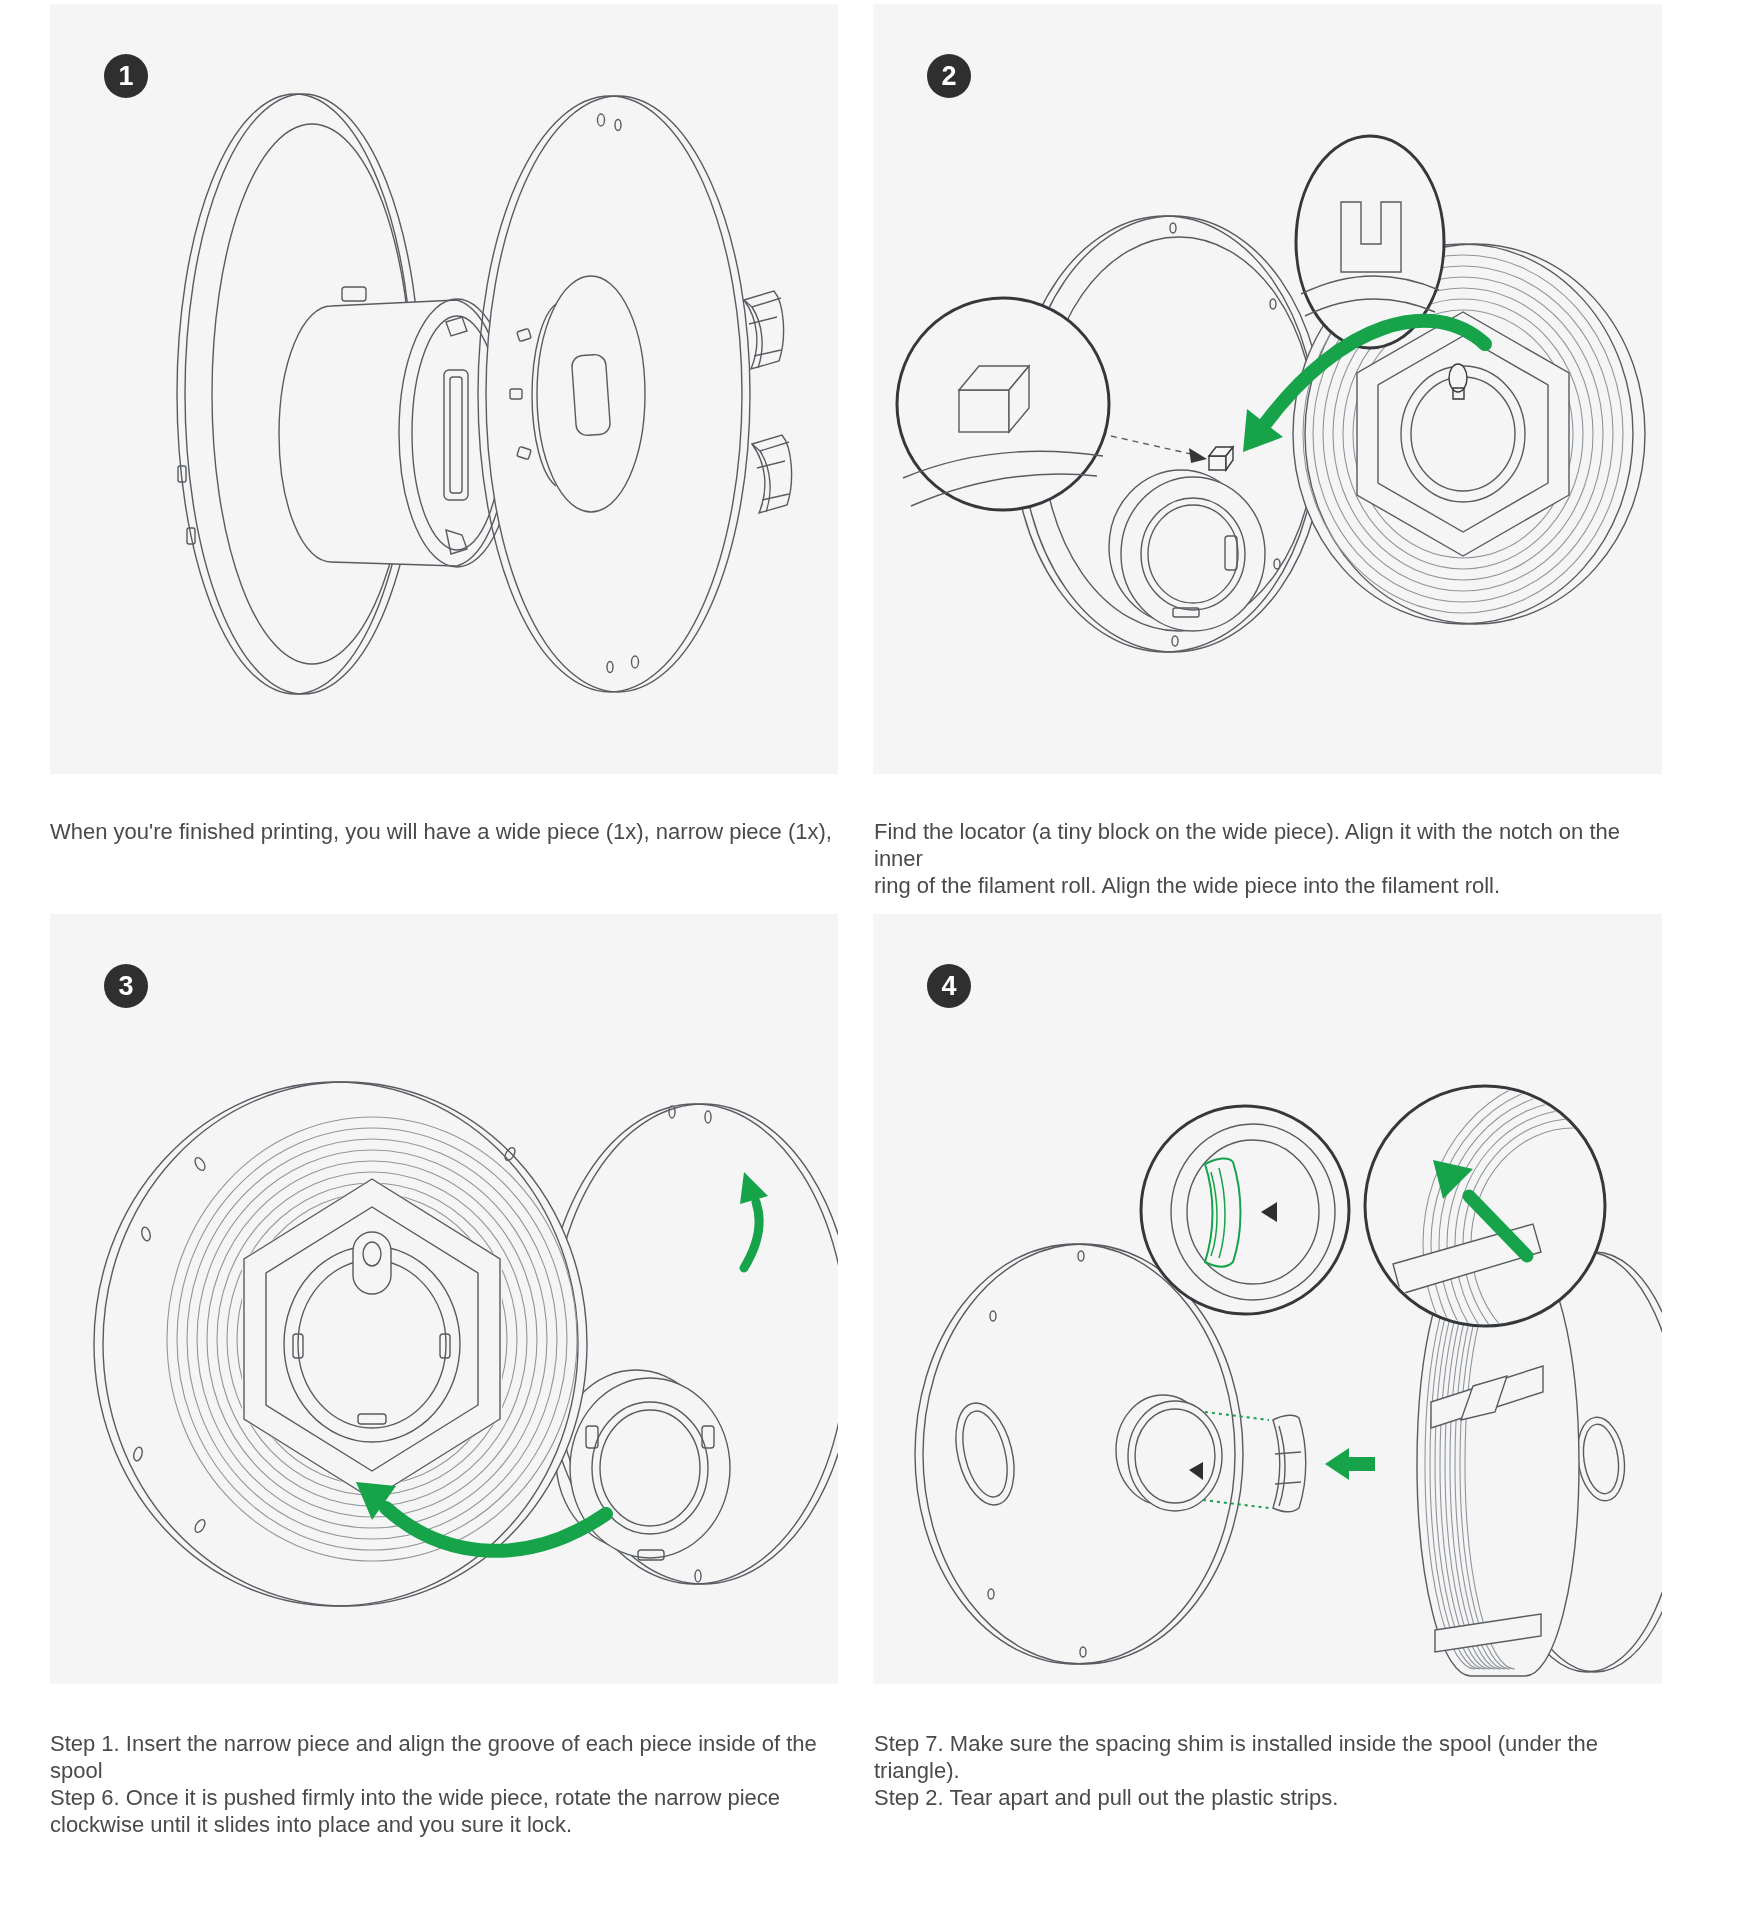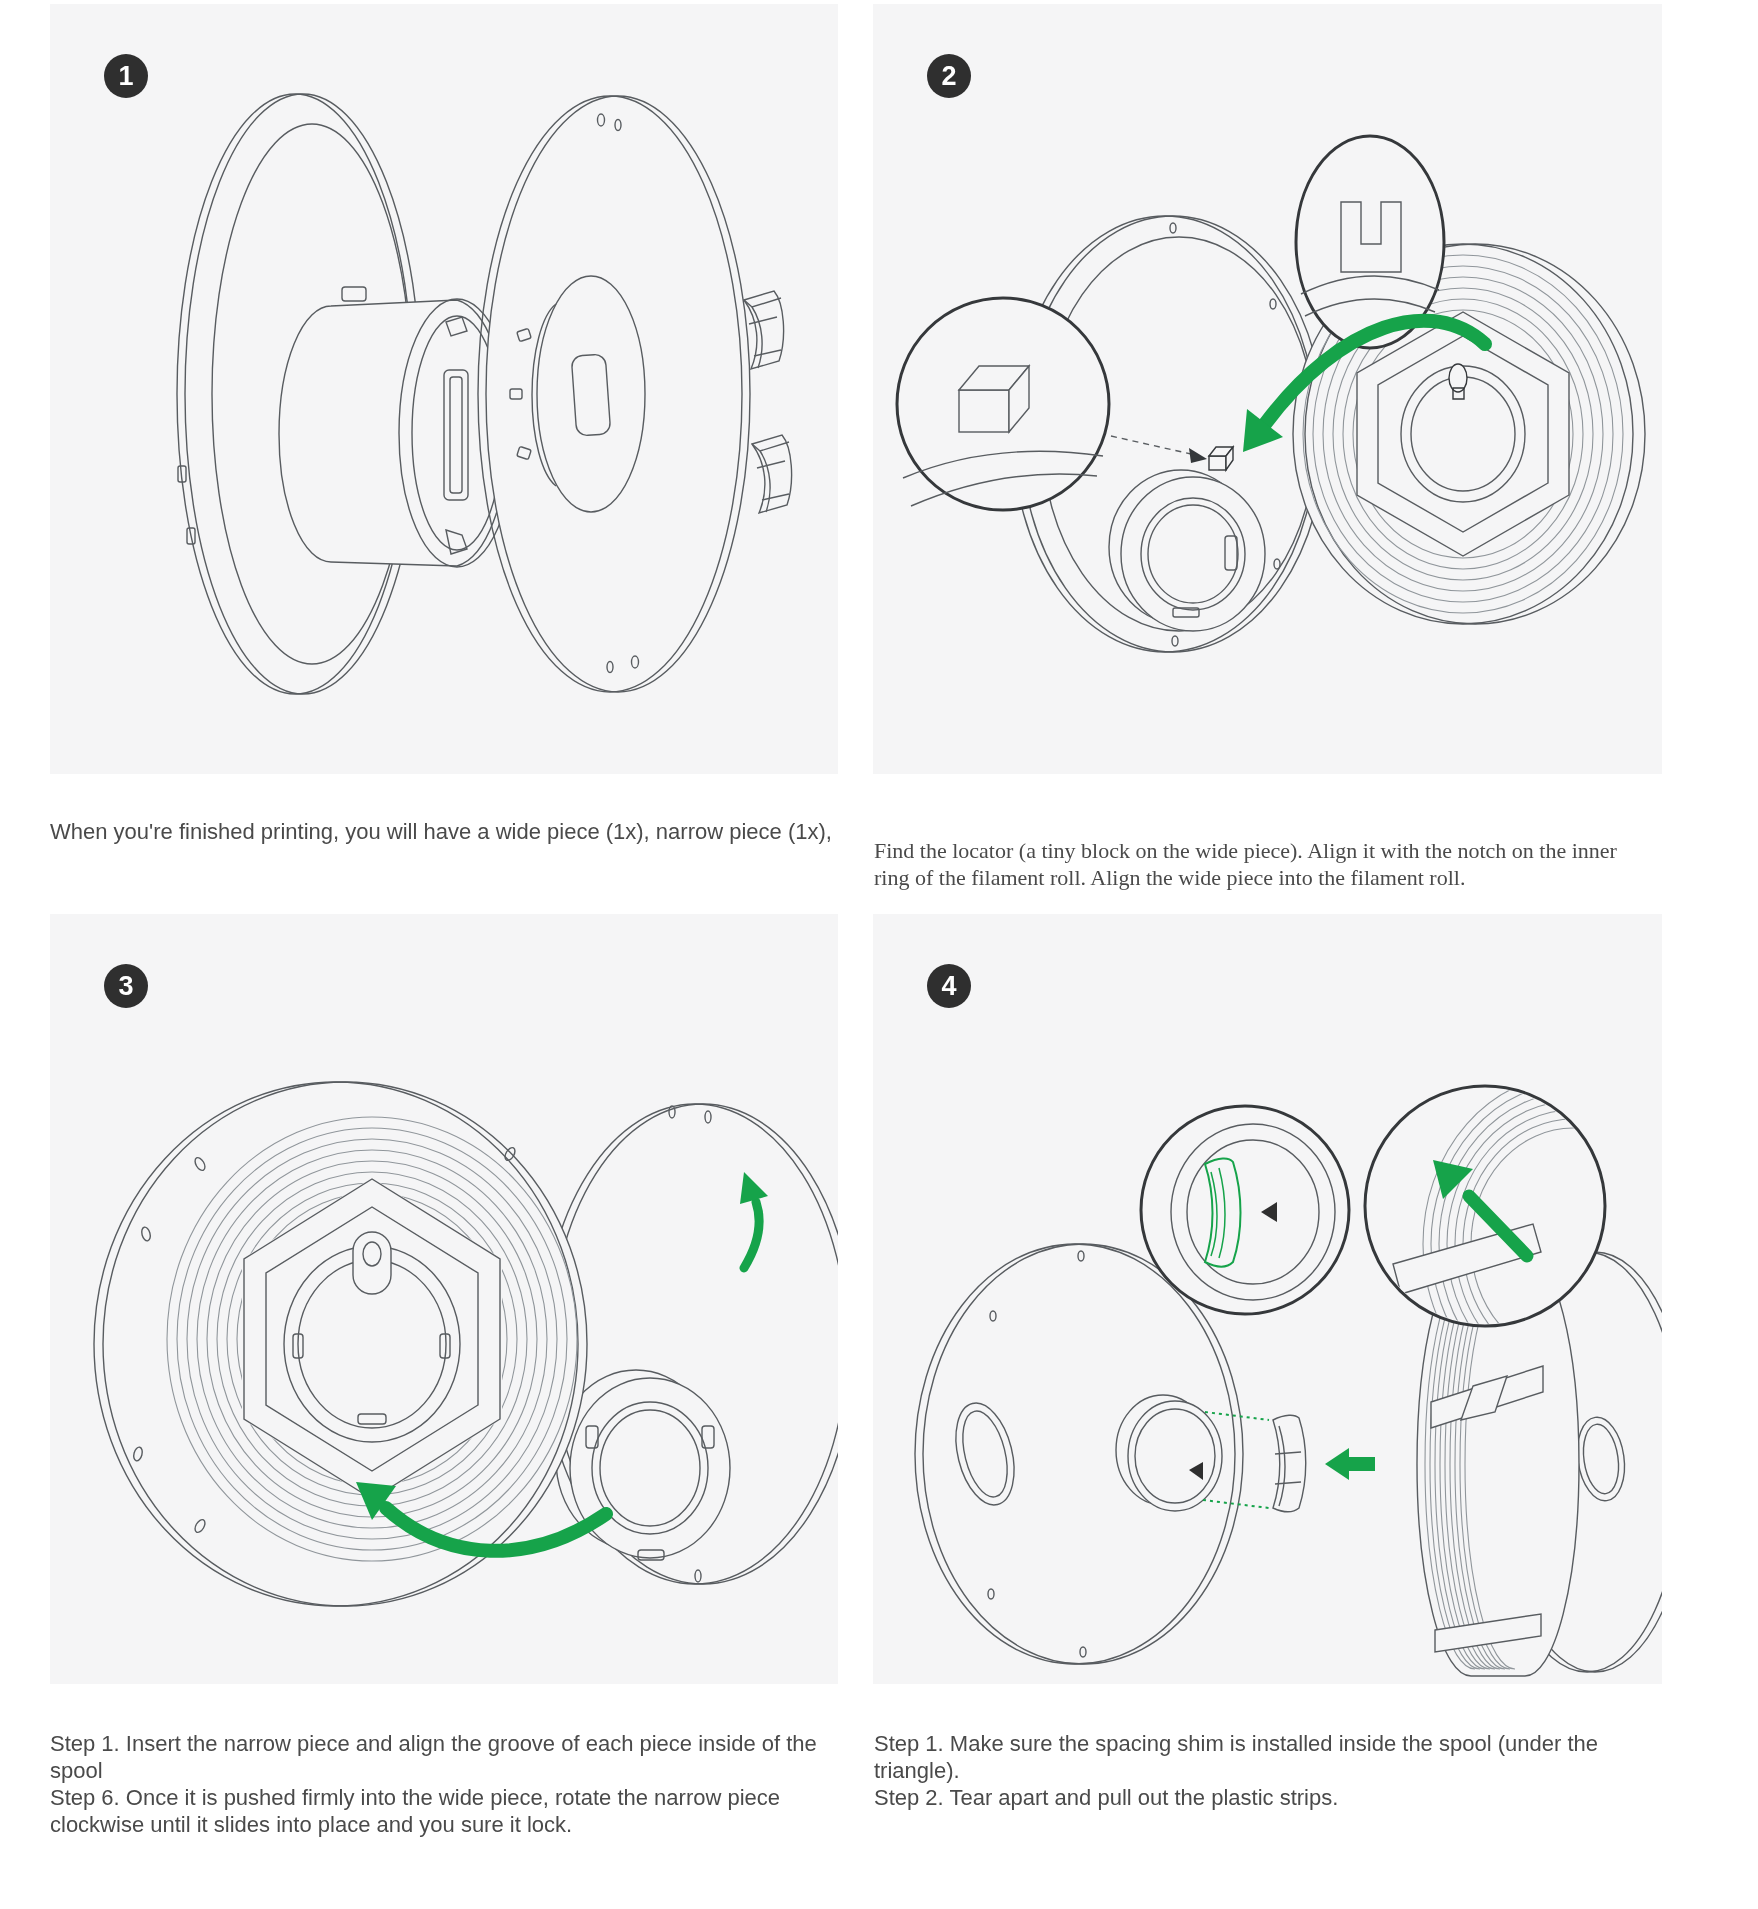--- a/index.html
+++ b/index.html
@@ -9,21 +9,21 @@
   #panel2{left:873px;top:4px;width:789px;height:770px;}
   #panel3{left:50px;top:914px;width:788px;height:770px;}
   #panel4{left:873px;top:914px;width:789px;height:770px;}
   .panel svg{position:absolute;left:0;top:0;width:100%;height:100%;}
   .badge{position:absolute;left:54px;top:50px;width:44px;height:44px;border-radius:50%;
          background:#2f2f2f;color:#ffffff;display:flex;align-items:center;justify-content:center;
          font-size:27px;font-weight:bold;z-index:5;}
   .caption{position:absolute;width:792px;color:#4a4a4a;font-size:22px;line-height:27px;}
   .caption .para + .para{}
   #cap1{left:50px;top:818px;}
-  #cap2{left:874px;top:837px;font-family:Liberation Serif, serif;}
+  #cap2{left:874px;top:818px;}
   #cap3{left:50px;top:1730px;}
   #cap4{left:874px;top:1730px;}
   .art{fill:none;stroke:#585c60;stroke-width:1.4;}
   .coil{stroke:#90969b;stroke-width:1.1;}
   .dark{stroke:#35383b;}
   .bgfill{fill:#f5f5f6;}
   .whex{stroke:#f5f5f6;fill:none;}
   .green{stroke:#16a34a;}
   .greenfill{fill:#16a34a;stroke:none;}
 </style>
@@ -319,18 +319,18 @@
     <div>Step 1. Insert the narrow piece and align the groove of each piece inside of the spool</div>
   </div>
   <div class="para">
     <div>Step 6. Once it is pushed firmly into the wide piece, rotate the narrow piece</div>
     <div>clockwise until it slides into place and you sure it lock.</div>
   </div>
 </div>
 
 <div class="caption" id="cap4">
   <div class="para">
-    <div>Step 1. Make sure the spacing shim is installed inside the spool (under the triangle).</div>
+    <div>Step 7. Make sure the spacing shim is installed inside the spool (under the triangle).</div>
   </div>
   <div class="para">
     <div>Step 2. Tear apart and pull out the plastic strips.</div>
   </div>
 </div>
 
 </body></html>

